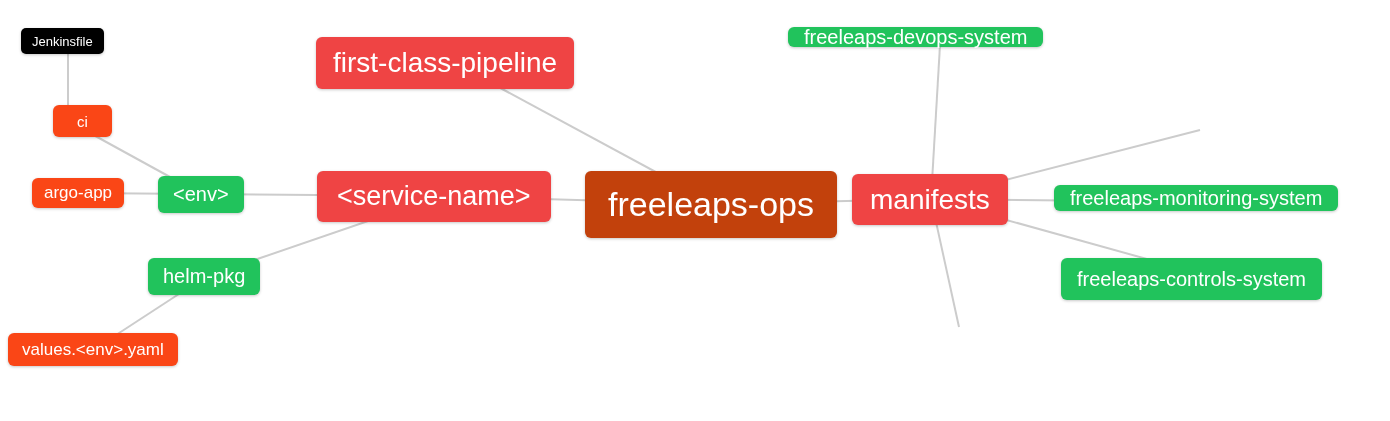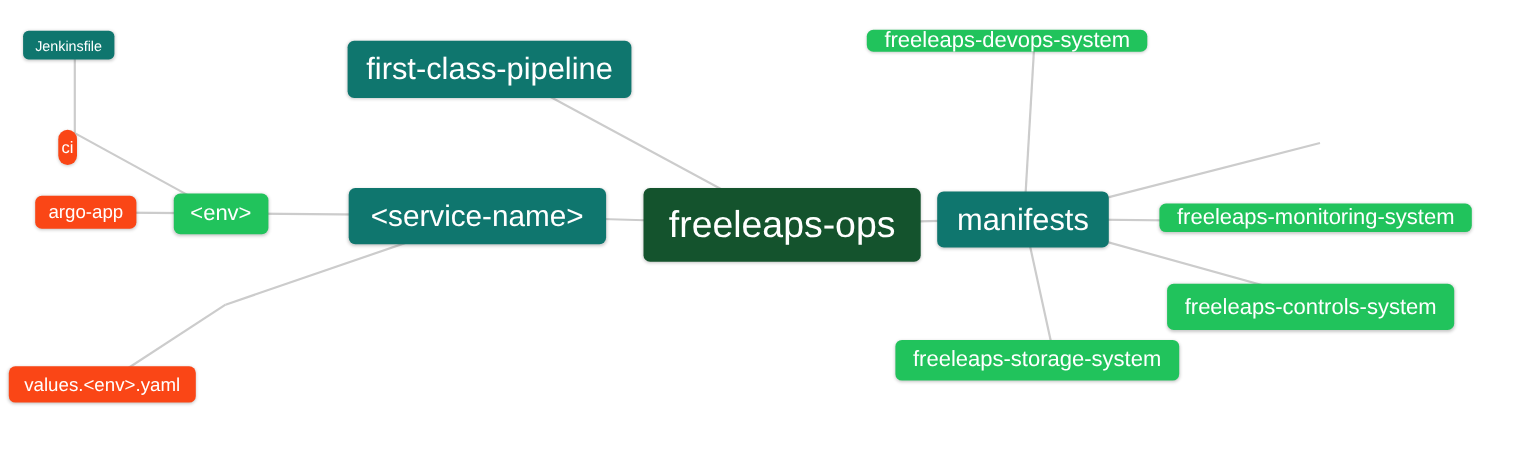--- a/index.html
+++ b/index.html
@@ -31,28 +31,28 @@
     display: flex;
     align-items: center;
     justify-content: center;
     color: #ffffff;
     white-space: nowrap;
     border-radius: 6px;
     box-shadow: 0 1px 3px rgba(0,0,0,0.22);
     cursor: pointer;
     box-sizing: border-box;
   }
-  .c-blue   { background: #0f766e; }
+  .c-blue   { background: #ef4444; }
   .c-green  { background: #21C35C; }
-  .c-orange { background: #0f766e; }
+  .c-orange { background: #000000; }
   .c-red    { background: #FA4616; }
-  .c-dark   { background: #14532d; }
+  .c-dark   { background: #c2410c; }
 
   #node-jenkinsfile        { left: 21px;   top: 28px;  height: 26px; font-size: 13px; padding: 0 11px; border-radius: 5px; }
-  #node-ci                 { left: 53px;   top: 118px; height: 32px; font-size: 15px; padding: 0 3px; border-radius: 13px; }
+  #node-ci                 { left: 53px;   top: 105px; height: 32px; font-size: 15px; padding: 0 24px; }
   #node-argo-app           { left: 32px;   top: 178px; height: 30px; font-size: 17px; padding: 0 12px; }
   #node-env                { left: 158px;  top: 176px; height: 37px; font-size: 20px; padding: 0 15px; }
   #node-helm-pkg           { left: 148px;  top: 258px; height: 37px; font-size: 20px; padding: 0 15px; }
   #node-values-env-yaml    { left: 8px;    top: 333px; height: 33px; font-size: 17px; padding: 0 14px; }
   #node-first-class-pipeline { left: 316px; top: 37px; height: 52px; font-size: 28px; padding: 0 17px; }
   #node-service-name       { left: 317px;  top: 171px; height: 51px; font-size: 27px; padding: 0 20px; }
   #node-freeleaps-ops      { left: 585px;  top: 171px; height: 67px; font-size: 34px; padding: 0 23px; }
   #node-manifests          { left: 852px;  top: 174px; height: 51px; font-size: 28px; padding: 8px 18px; }
   #node-devops-system      { left: 788px;  top: 27px;  height: 20px; font-size: 20px; padding: 0 16px; }
   #node-network-system     { left: 1054px; top: 113px; height: 35px; font-size: 20px; padding: 0 16px; }
@@ -79,23 +79,23 @@
     <line x1="931" y1="199" x2="1200" y2="130"></line>
     <line x1="931" y1="199" x2="1215" y2="202"></line>
     <line x1="931" y1="199" x2="1208" y2="276"></line>
     <line x1="931" y1="199" x2="959" y2="327"></line>
   </svg>
 
   <div class="node c-orange" id="node-jenkinsfile">Jenkinsfile</div>
   <div class="node c-red" id="node-ci">ci</div>
   <div class="node c-red" id="node-argo-app">argo-app</div>
   <div class="node c-green" id="node-env">&lt;env&gt;</div>
+  <div class="node c-green" id="node-helm-pkg">helm-pkg</div>
   <div class="node c-red" id="node-values-env-yaml">values.&lt;env&gt;.yaml</div>
   <div class="node c-blue" id="node-first-class-pipeline">first-class-pipeline</div>
   <div class="node c-blue" id="node-service-name">&lt;service-name&gt;</div>
   <div class="node c-dark" id="node-freeleaps-ops">freeleaps-ops</div>
   <div class="node c-blue" id="node-manifests">manifests</div>
   <div class="node c-green" id="node-devops-system">freeleaps-devops-system</div>
   <div class="node c-green" id="node-monitoring-system">freeleaps-monitoring-system</div>
   <div class="node c-green" id="node-controls-system">freeleaps-controls-system</div>
-  <div class="node c-green" id="node-storage-system">freeleaps-storage-system</div>
 
 </div>
 
 </body></html>

